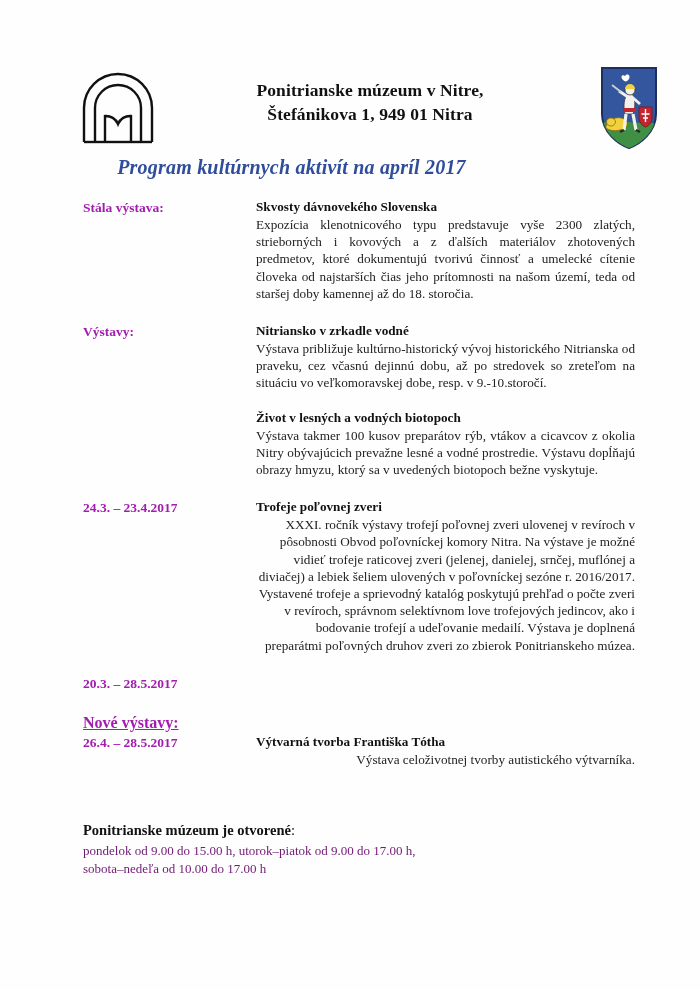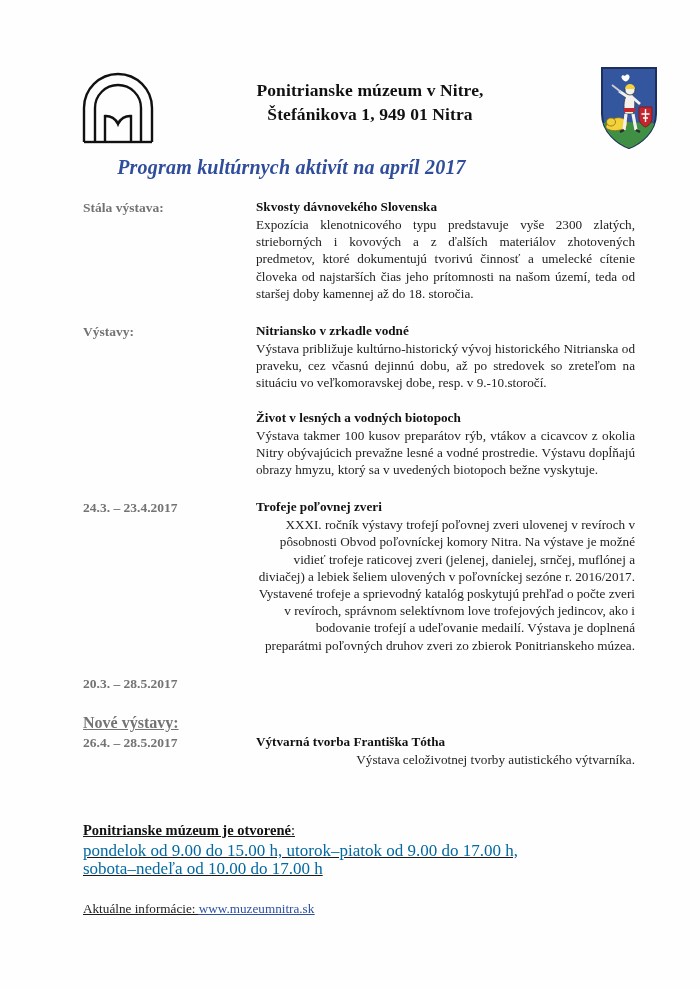--- a/index.html
+++ b/index.html
@@ -79,21 +79,21 @@
     align-items: flex-start;
     width: 100%;
   }
   .col-label {
     width: 125px;
     flex: 0 0 125px;
     font-weight: bold;
     font-size: 13.5px;
     line-height: 17px;
     padding-top: 1px;
-    color: #737373;
+    color: #a21caf;
   }
   .col-body {
     flex: 1 1 auto;
     width: 427px;
     margin-left: 48px;
   }
 
   .ex-title {
     font-weight: bold;
     font-size: 13.2px;
@@ -110,34 +110,33 @@
   }
   .ex-text.justify { text-align: justify; text-align-last: left; }
   .gap-md  { height: 17px; }
   .gap-lg  { height: 20px; }
 
   
   .footer {
     position: absolute;
     left: 83px; top: 820px;
     width: 552px;
-    text-decoration: underline;
   }
   .footer-head {
     font-weight: bold;
     font-size: 14.5px;
     line-height: 20px;
     color: #111;
     margin-bottom: 2px;
   }
   .footer-head .colon { font-weight: normal; }
   .footer-line {
-    font-size: 17px;
+    font-size: 13px;
     line-height: 17.5px;
-    color: #0369a1;
+    color: #701a75;
   }
   .footer-info {
     margin-top: 23px;
     font-size: 13.2px;
     line-height: 17.5px;
     color: #222;
   }
   .footer-link {
     color: #2b50a5;
     text-decoration: underline;
@@ -268,16 +267,15 @@
         </div>
       </div>
     </div>
   </div>
 
   <div class="footer">
     <div class="footer-head"><span>Ponitrianske múzeum je otvorené</span><span class="colon">:</span></div>
     <div class="footer-line">pondelok od 9.00 do 15.00 h, utorok–piatok od 9.00 do 17.00 h,</div>
     <div class="footer-line">sobota–nedeľa od 10.00 do 17.00 h</div>
 
-    <div class="footer-info"><span>Aktuálne informácie: </span><a class="footer-link" href="#">www.muzeumnitra.sk</a></div>
   </div>
 
 </div>
 
 </body></html>

